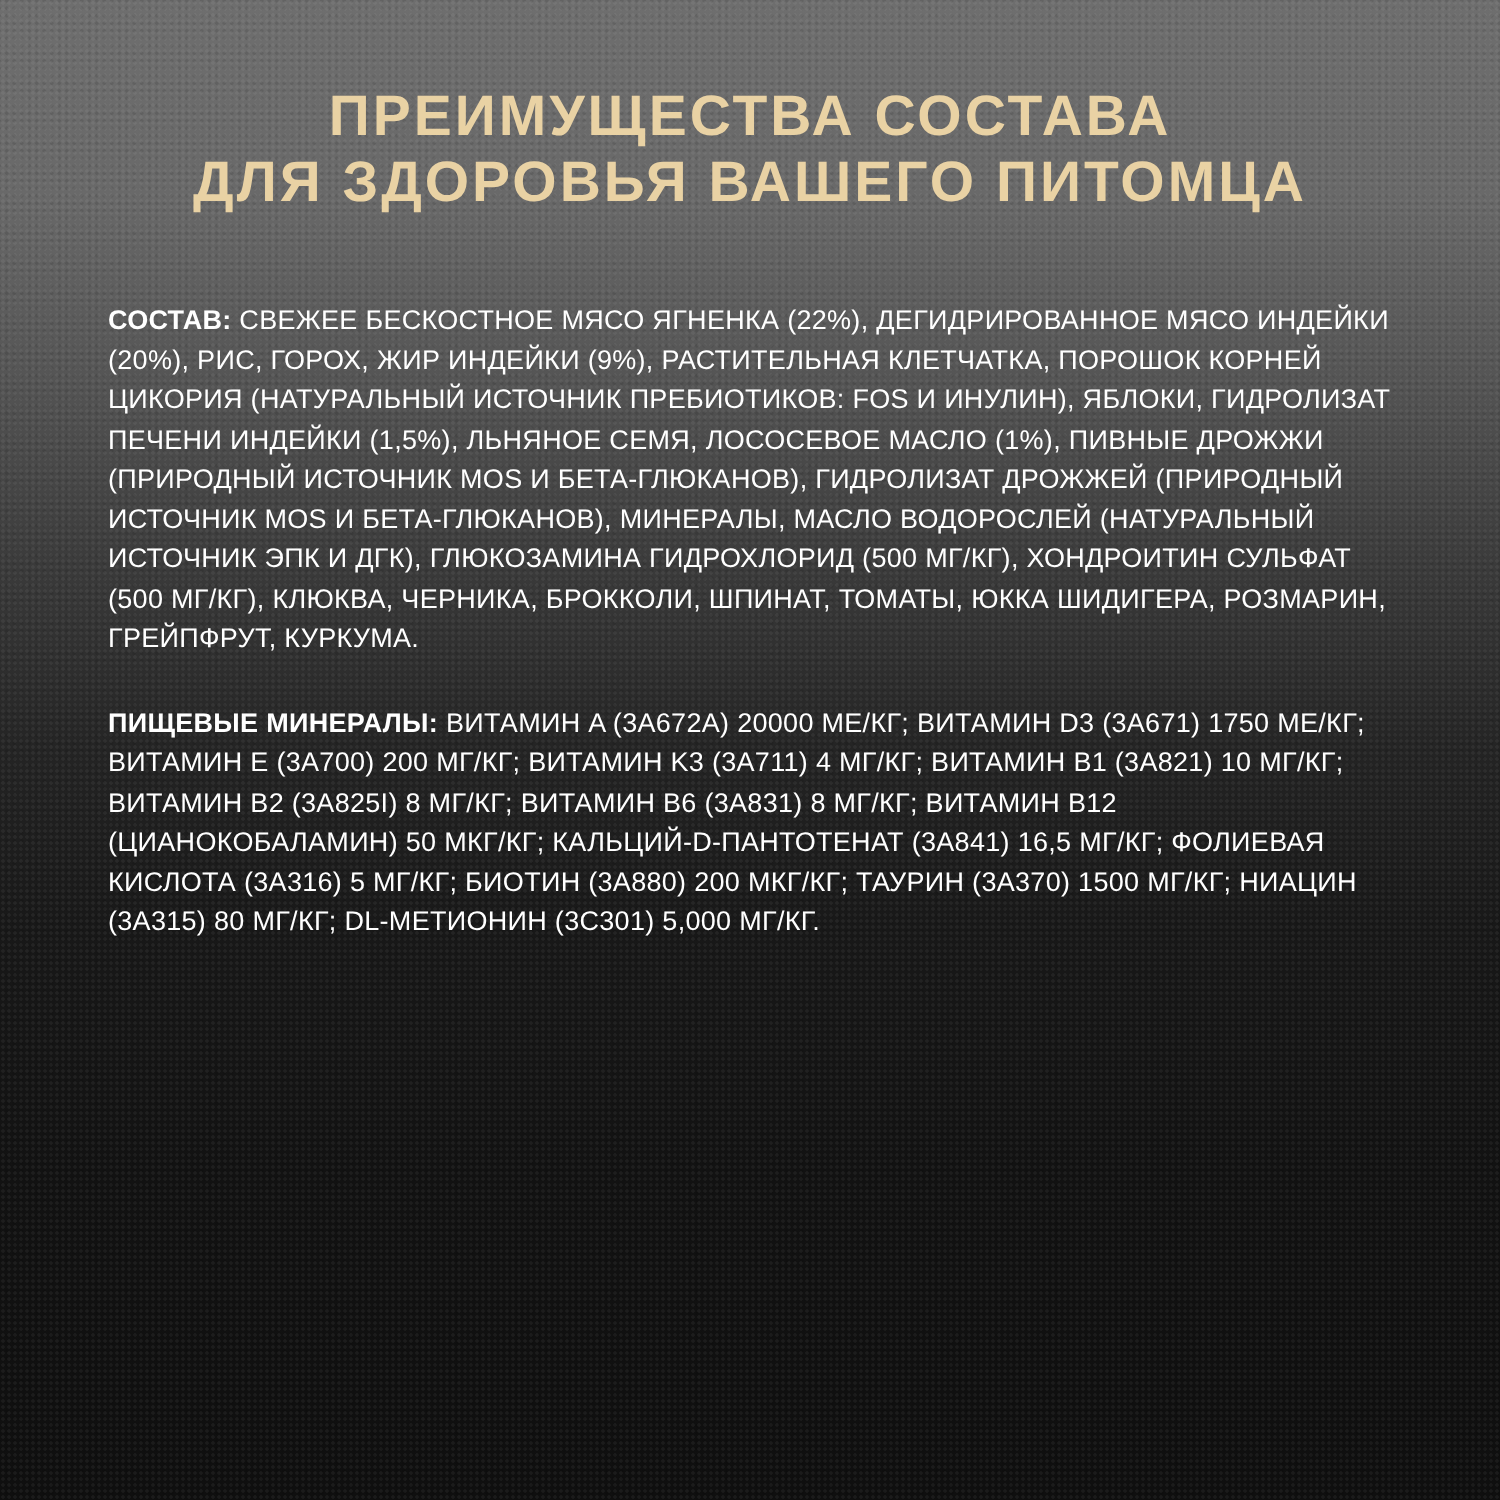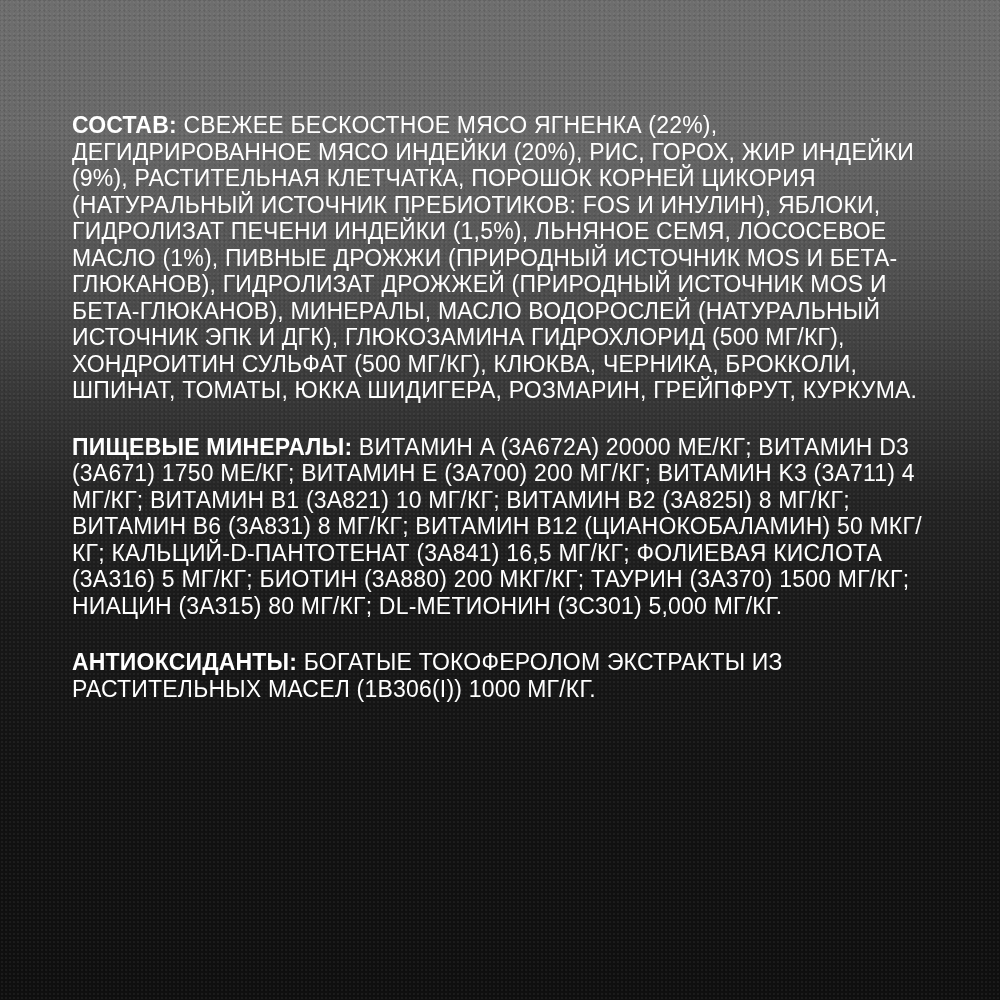--- a/index.html
+++ b/index.html
@@ -43,52 +43,50 @@
     color: #E9D2A4;
     font-weight: bold;
     font-size: 38px;
     line-height: 44px;
     letter-spacing: 2px;
     margin: 0 -20px 0 -20px;
   }
   .body-copy {
     margin-top: 56px;
     color: #FFFFFF;
-    font-size: 23px;
+    font-size: 18px;
     line-height: 26.5px;
     letter-spacing: 0.2px;
   }
   .section { margin: 0 0 30px 0; }
   .section p { margin: 0; }
   .section .label { font-weight: bold; }
 </style>
 </head>
 <body>
 
 <div class="page">
 
+  <h1 class="title">
+    <span>ПРЕИМУЩЕСТВА СОСТАВА</span><br>
+    <span>ДЛЯ ЗДОРОВЬЯ ВАШЕГО ПИТОМЦА</span>
+  </h1>
 
   <div class="body-copy">
 
     <div class="section">
       <p>
         <strong class="label">СОСТАВ:</strong>
         <span>СВЕЖЕЕ БЕСКОСТНОЕ МЯСО ЯГНЕНКА (22%), ДЕГИДРИРОВАННОЕ МЯСО ИНДЕЙКИ (20%), РИС, ГОРОХ, ЖИР ИНДЕЙКИ (9%), РАСТИТЕЛЬНАЯ КЛЕТЧАТКА, ПОРОШОК КОРНЕЙ ЦИКОРИЯ (НАТУРАЛЬНЫЙ ИСТОЧНИК ПРЕБИОТИКОВ: FOS И ИНУЛИН), ЯБЛОКИ, ГИДРОЛИЗАТ ПЕЧЕНИ ИНДЕЙКИ (1,5%), ЛЬНЯНОЕ СЕМЯ, ЛОСОСЕВОЕ МАСЛО (1%), ПИВНЫЕ ДРОЖЖИ (ПРИРОДНЫЙ ИСТОЧНИК MOS И БЕТА-ГЛЮКАНОВ), ГИДРОЛИЗАТ ДРОЖЖЕЙ (ПРИРОДНЫЙ ИСТОЧНИК MOS И БЕТА-ГЛЮКАНОВ), МИНЕРАЛЫ, МАСЛО ВОДОРОСЛЕЙ (НАТУРАЛЬНЫЙ ИСТОЧНИК ЭПК И ДГК), ГЛЮКОЗАМИНА ГИДРОХЛОРИД (500 МГ/КГ), ХОНДРОИТИН СУЛЬФАТ (500 МГ/КГ), КЛЮКВА, ЧЕРНИКА, БРОККОЛИ, ШПИНАТ, ТОМАТЫ, ЮККА ШИДИГЕРА, РОЗМАРИН, ГРЕЙПФРУТ, КУРКУМА.</span>
       </p>
     </div>
 
     <div class="section">
       <p>
         <strong class="label">ПИЩЕВЫЕ МИНЕРАЛЫ:</strong>
         <span>ВИТАМИН A (3A672A) 20000 МЕ/КГ; ВИТАМИН D3 (3A671) 1750 МЕ/КГ; ВИТАМИН E (3A700) 200 МГ/КГ; ВИТАМИН K3 (3A711) 4 МГ/КГ; ВИТАМИН B1 (3A821) 10 МГ/КГ; ВИТАМИН B2 (3A825I) 8 МГ/КГ; ВИТАМИН B6 (3A831) 8 МГ/КГ; ВИТАМИН B12 (ЦИАНОКОБАЛАМИН) 50 МКГ/КГ; КАЛЬЦИЙ-D-ПАНТОТЕНАТ (3A841) 16,5 МГ/КГ; ФОЛИЕВАЯ КИСЛОТА (3A316) 5 МГ/КГ; БИОТИН (3A880) 200 МКГ/КГ; ТАУРИН (3A370) 1500 МГ/КГ; НИАЦИН (3A315) 80 МГ/КГ; DL-МЕТИОНИН (3C301) 5,000 МГ/КГ.</span>
       </p>
     </div>
 
 
-    <div class="section">
-      <p>
-        <strong class="label">АНТИОКСИДАНТЫ:</strong>
-        <span>БОГАТЫЕ ТОКОФЕРОЛОМ ЭКСТРАКТЫ ИЗ РАСТИТЕЛЬНЫХ МАСЕЛ (1B306(I)) 1000 МГ/КГ.</span>
-      </p>
-    </div>
 
   </div>
 </div>
 
 </body></html>

